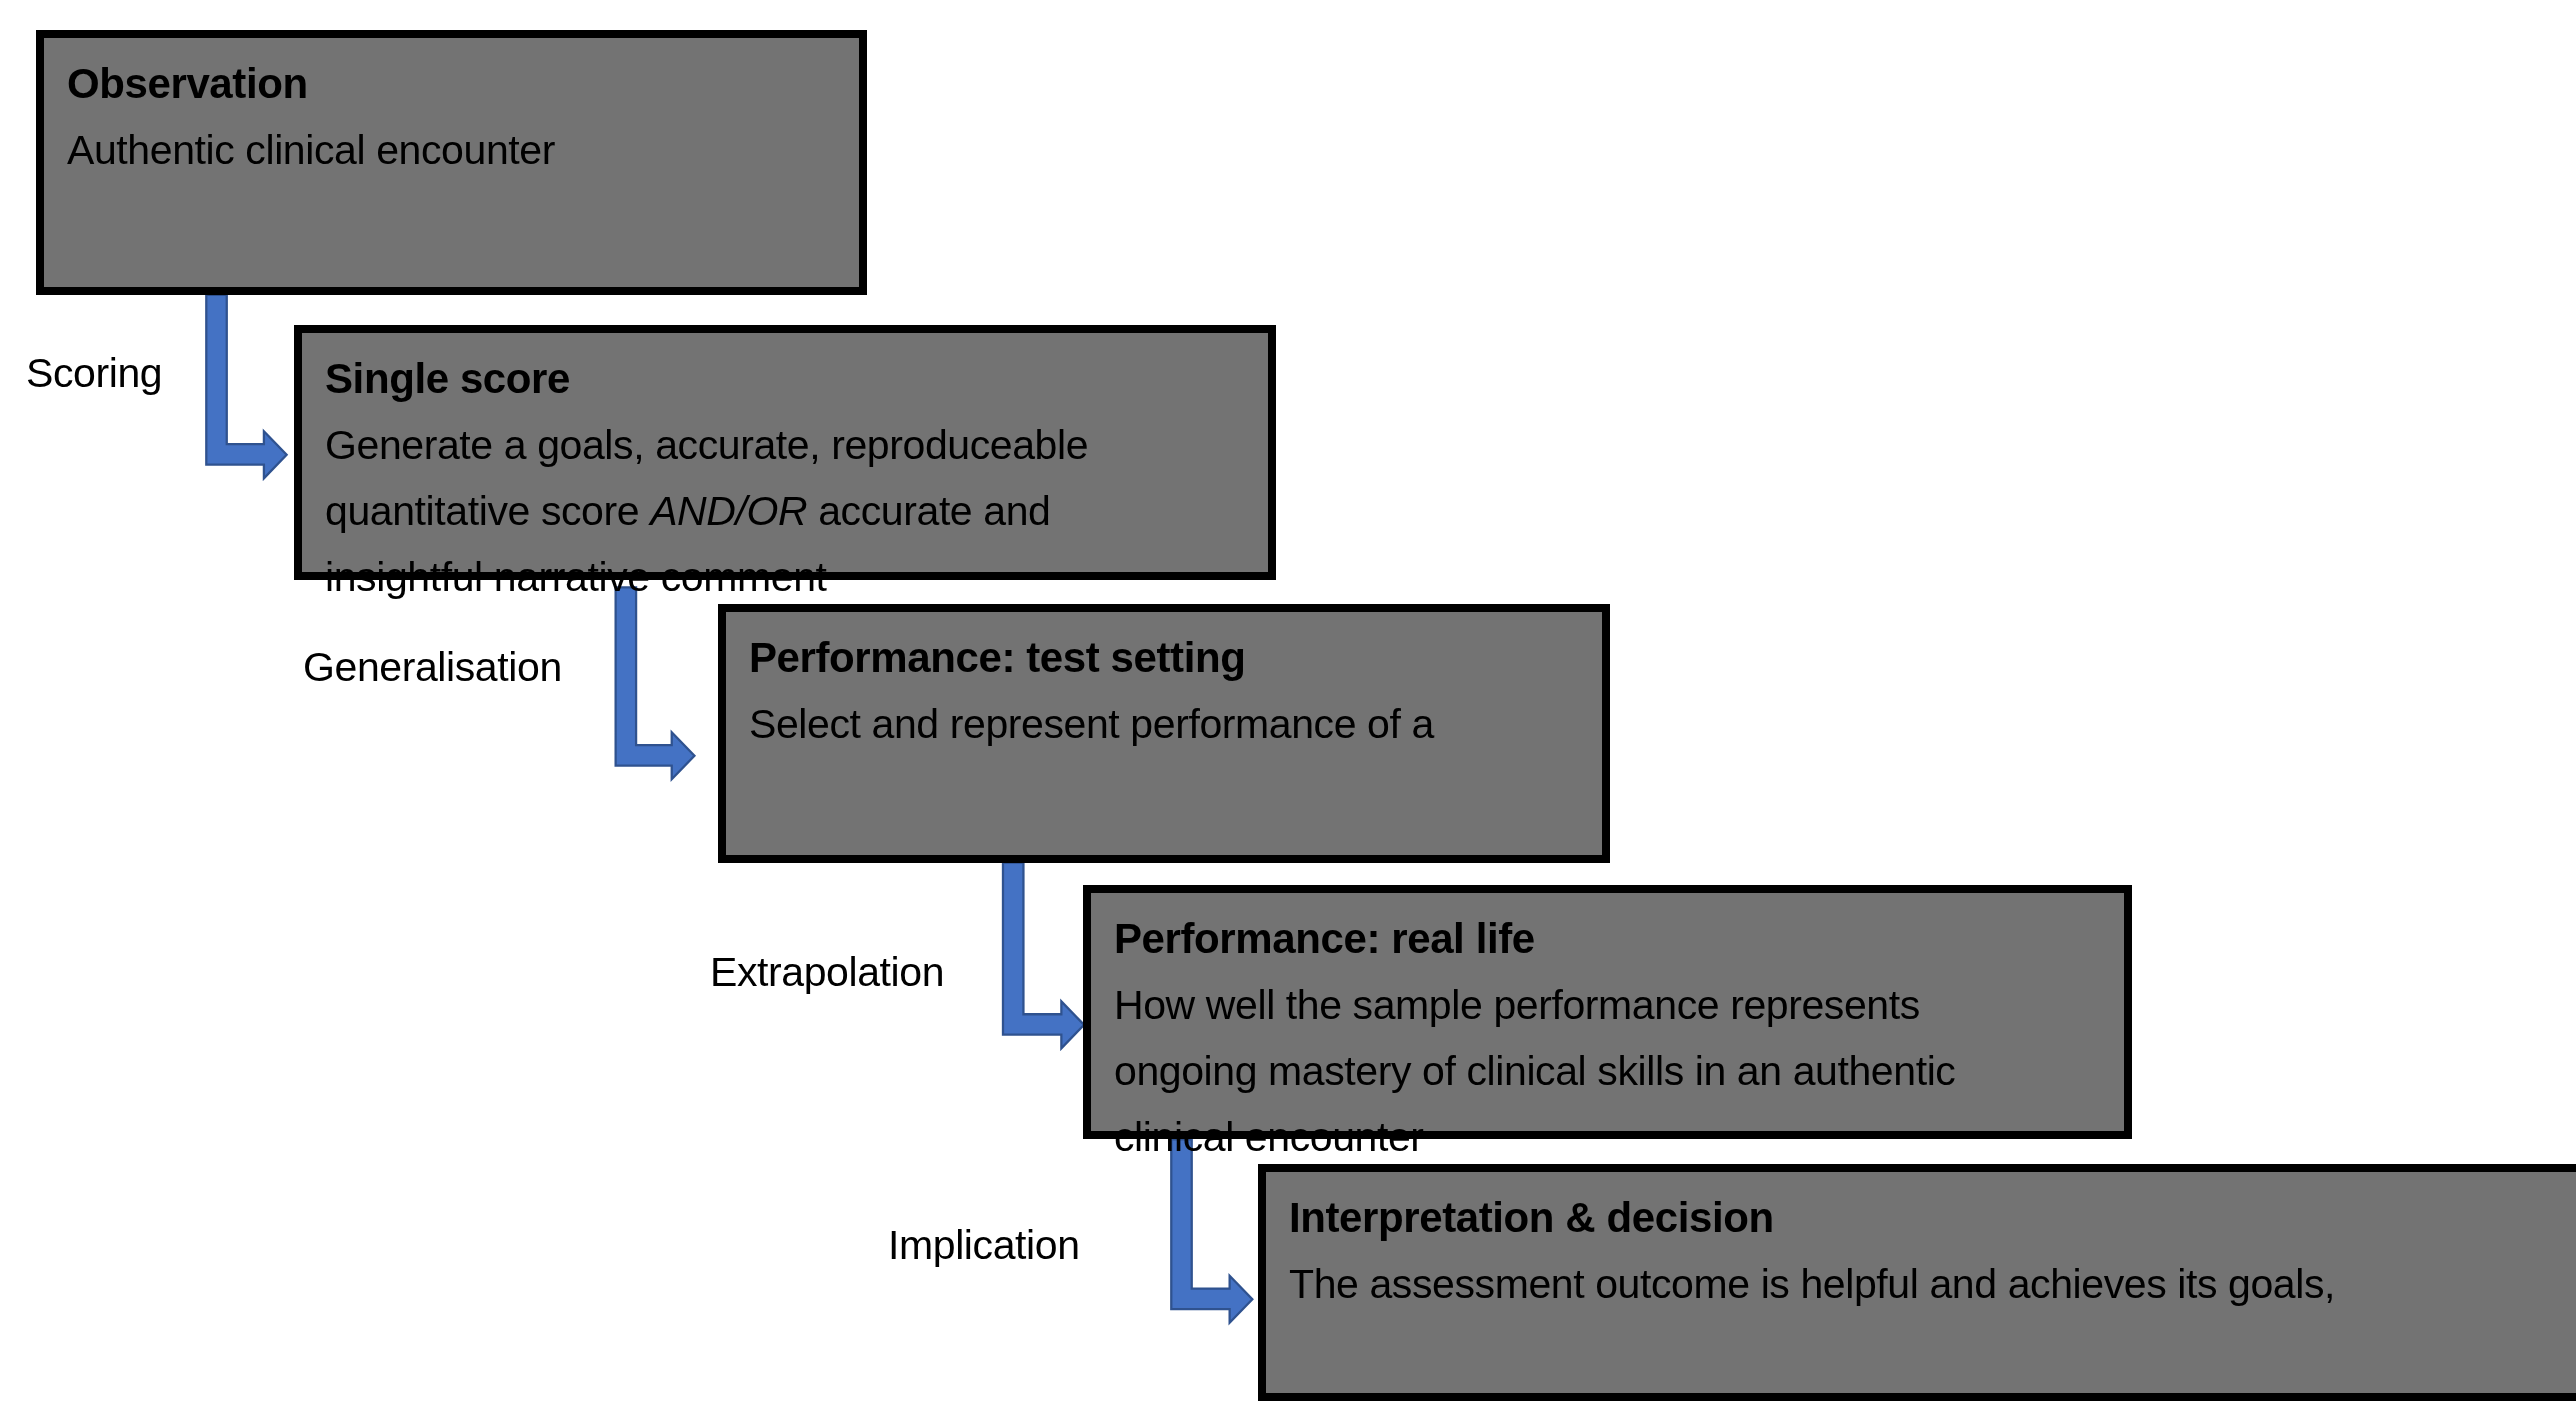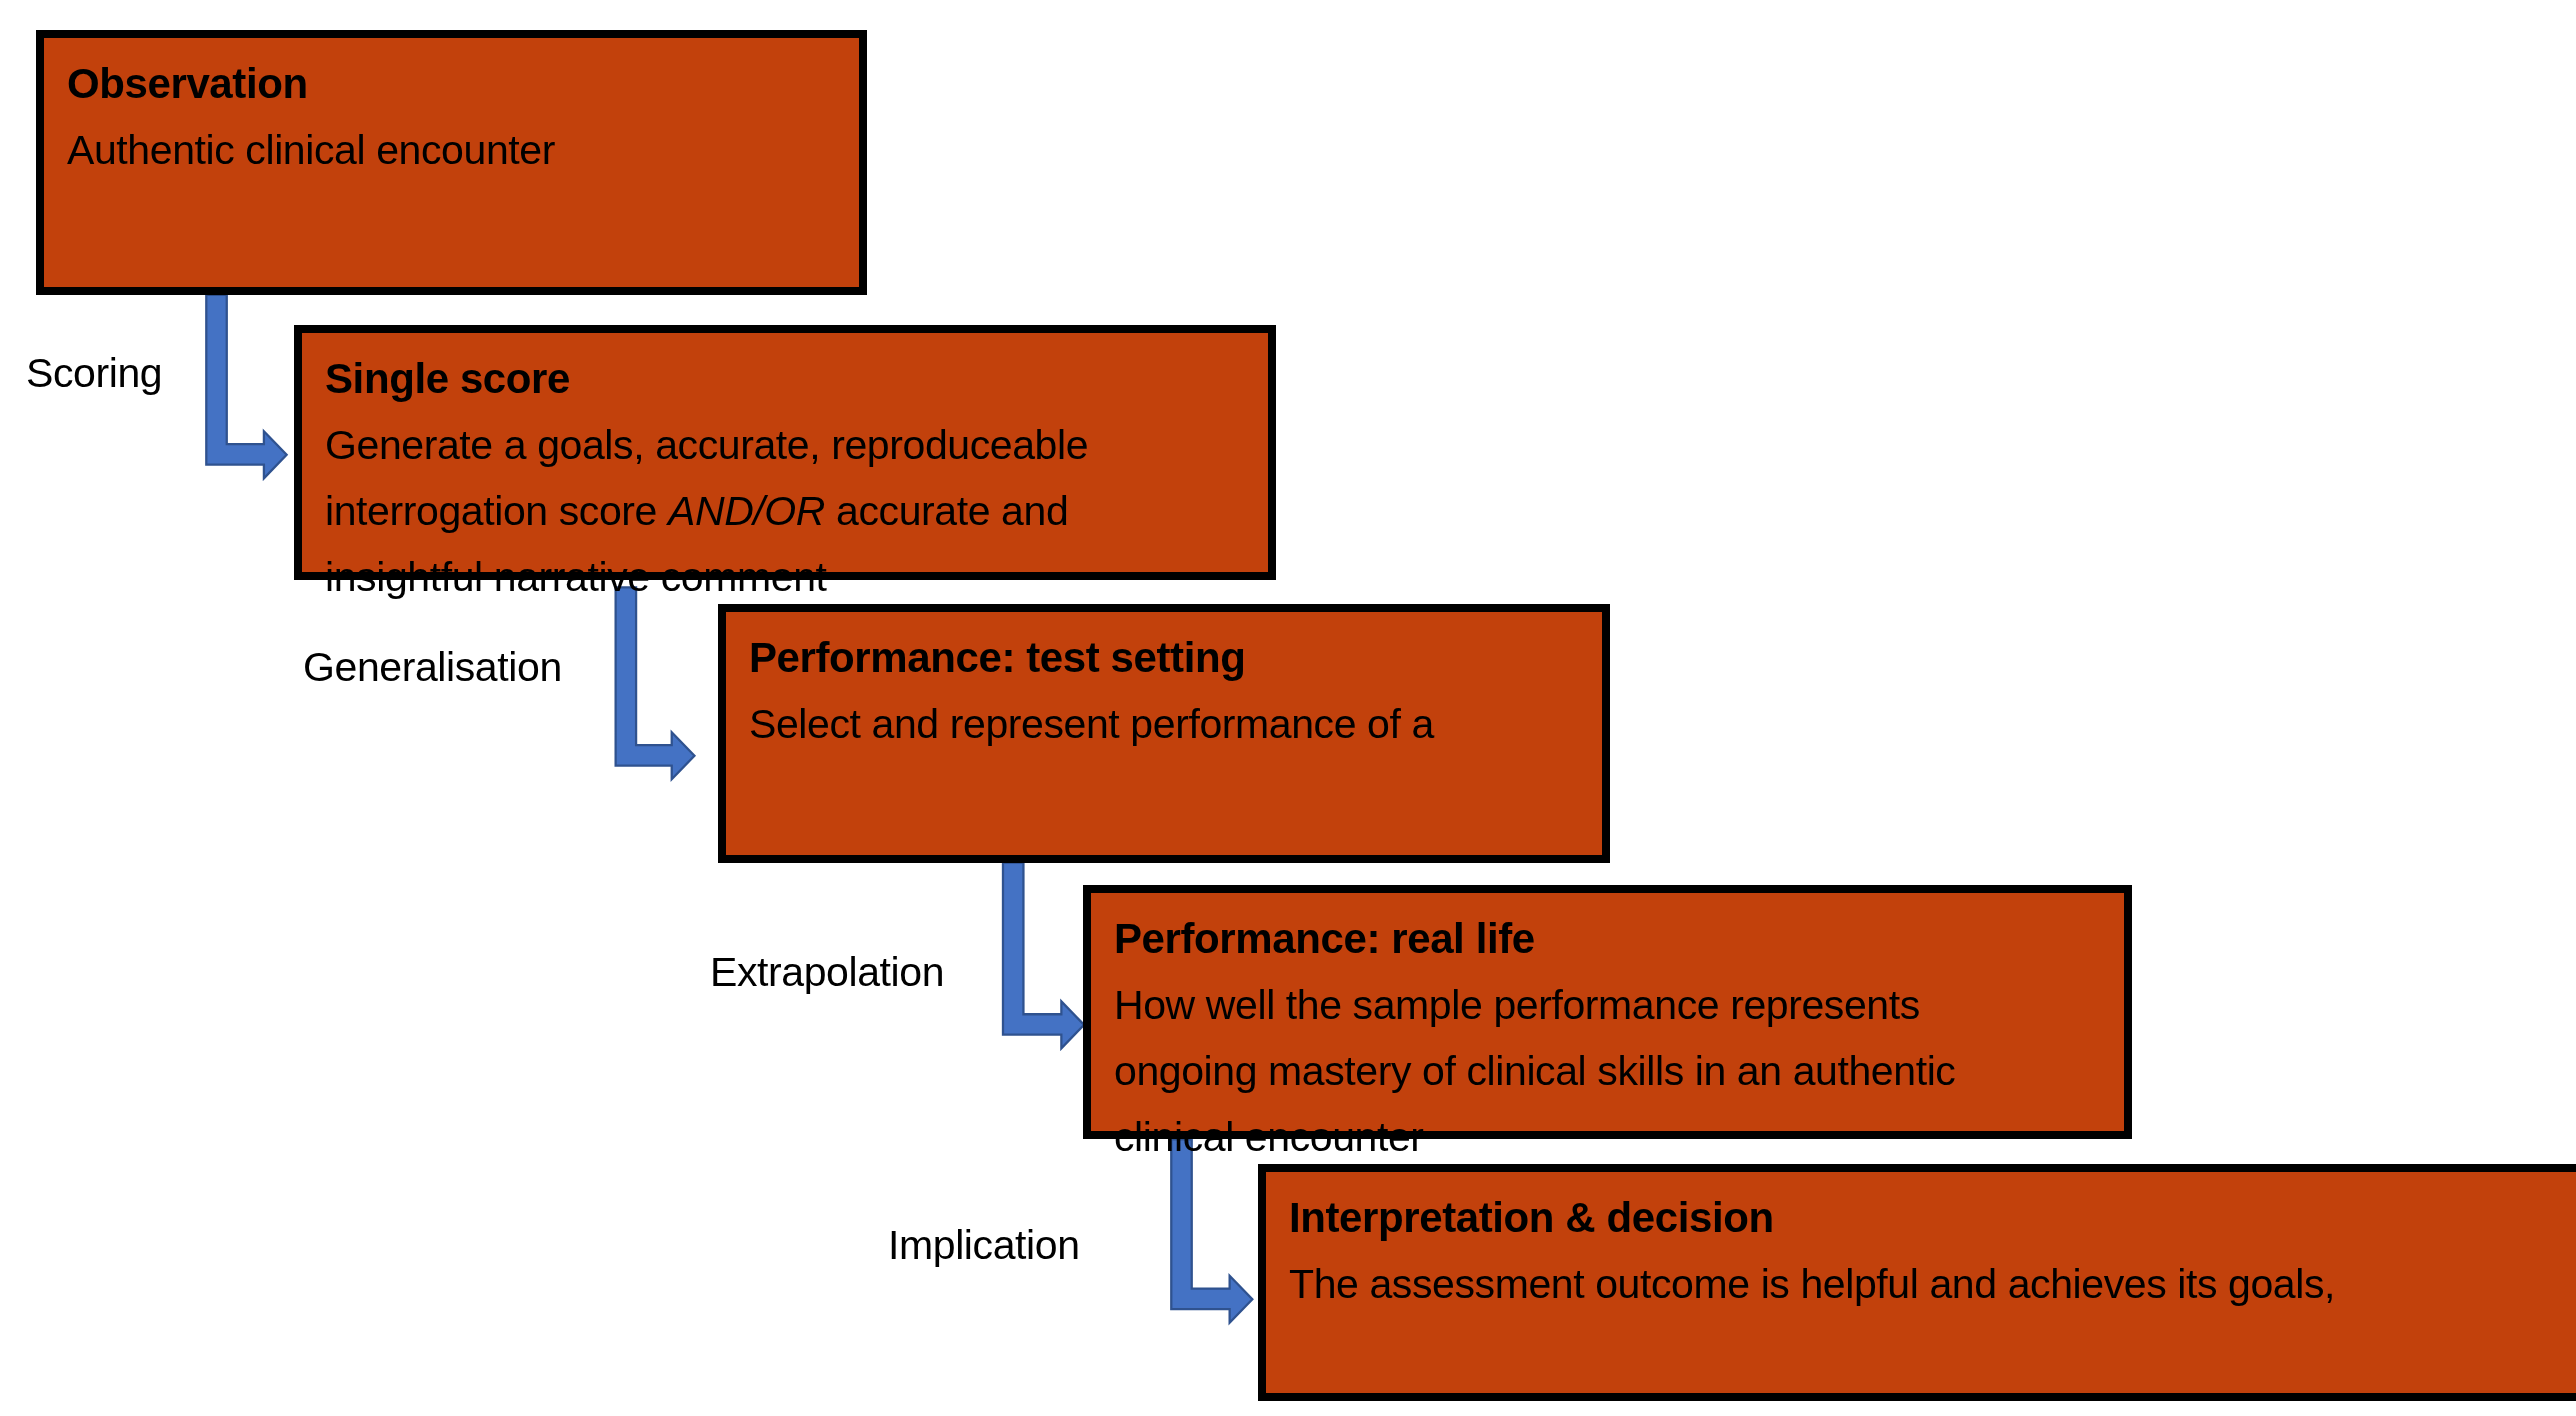--- a/index.html
+++ b/index.html
@@ -11,21 +11,21 @@
     position: relative;
     width: 2576px;
     height: 1416px;
     background: #ffffff;
     overflow: hidden;
     font-family: "Liberation Sans", sans-serif;
     color: #000000;
   }
   .stage-box {
     position: absolute;
-    background: #c2410c;
+    background: #737373;
     border: 8.3px solid #000000;
     box-sizing: border-box;
     padding: 12px 23px;
   }
   .stage-title {
     font-size: 42px;
     font-weight: bold;
     line-height: 67px;
     white-space: nowrap;
     letter-spacing: -0.4px;
@@ -85,21 +85,21 @@
   </svg>
 
   <div class="stage-box" id="box-observation">
     <div class="stage-title">Observation</div>
     <div class="stage-line">Authentic clinical encounter</div>
   </div>
 
   <div class="stage-box" id="box-single-score">
     <div class="stage-title">Single score</div>
     <div class="stage-line">Generate a goals, accurate, reproduceable</div>
-    <div class="stage-line"><span>interrogation score</span> <i class="it">AND/OR</i> <span>accurate and</span></div>
+    <div class="stage-line"><span>quantitative score</span> <i class="it">AND/OR</i> <span>accurate and</span></div>
     <div class="stage-line">insightful narrative comment</div>
   </div>
 
   <div class="stage-box" id="box-perf-test">
     <div class="stage-title">Performance: test setting</div>
     <div class="stage-line">Select and represent performance of a</div>
   </div>
 
   <div class="stage-box" id="box-perf-real">
     <div class="stage-title">Performance: real life</div>

